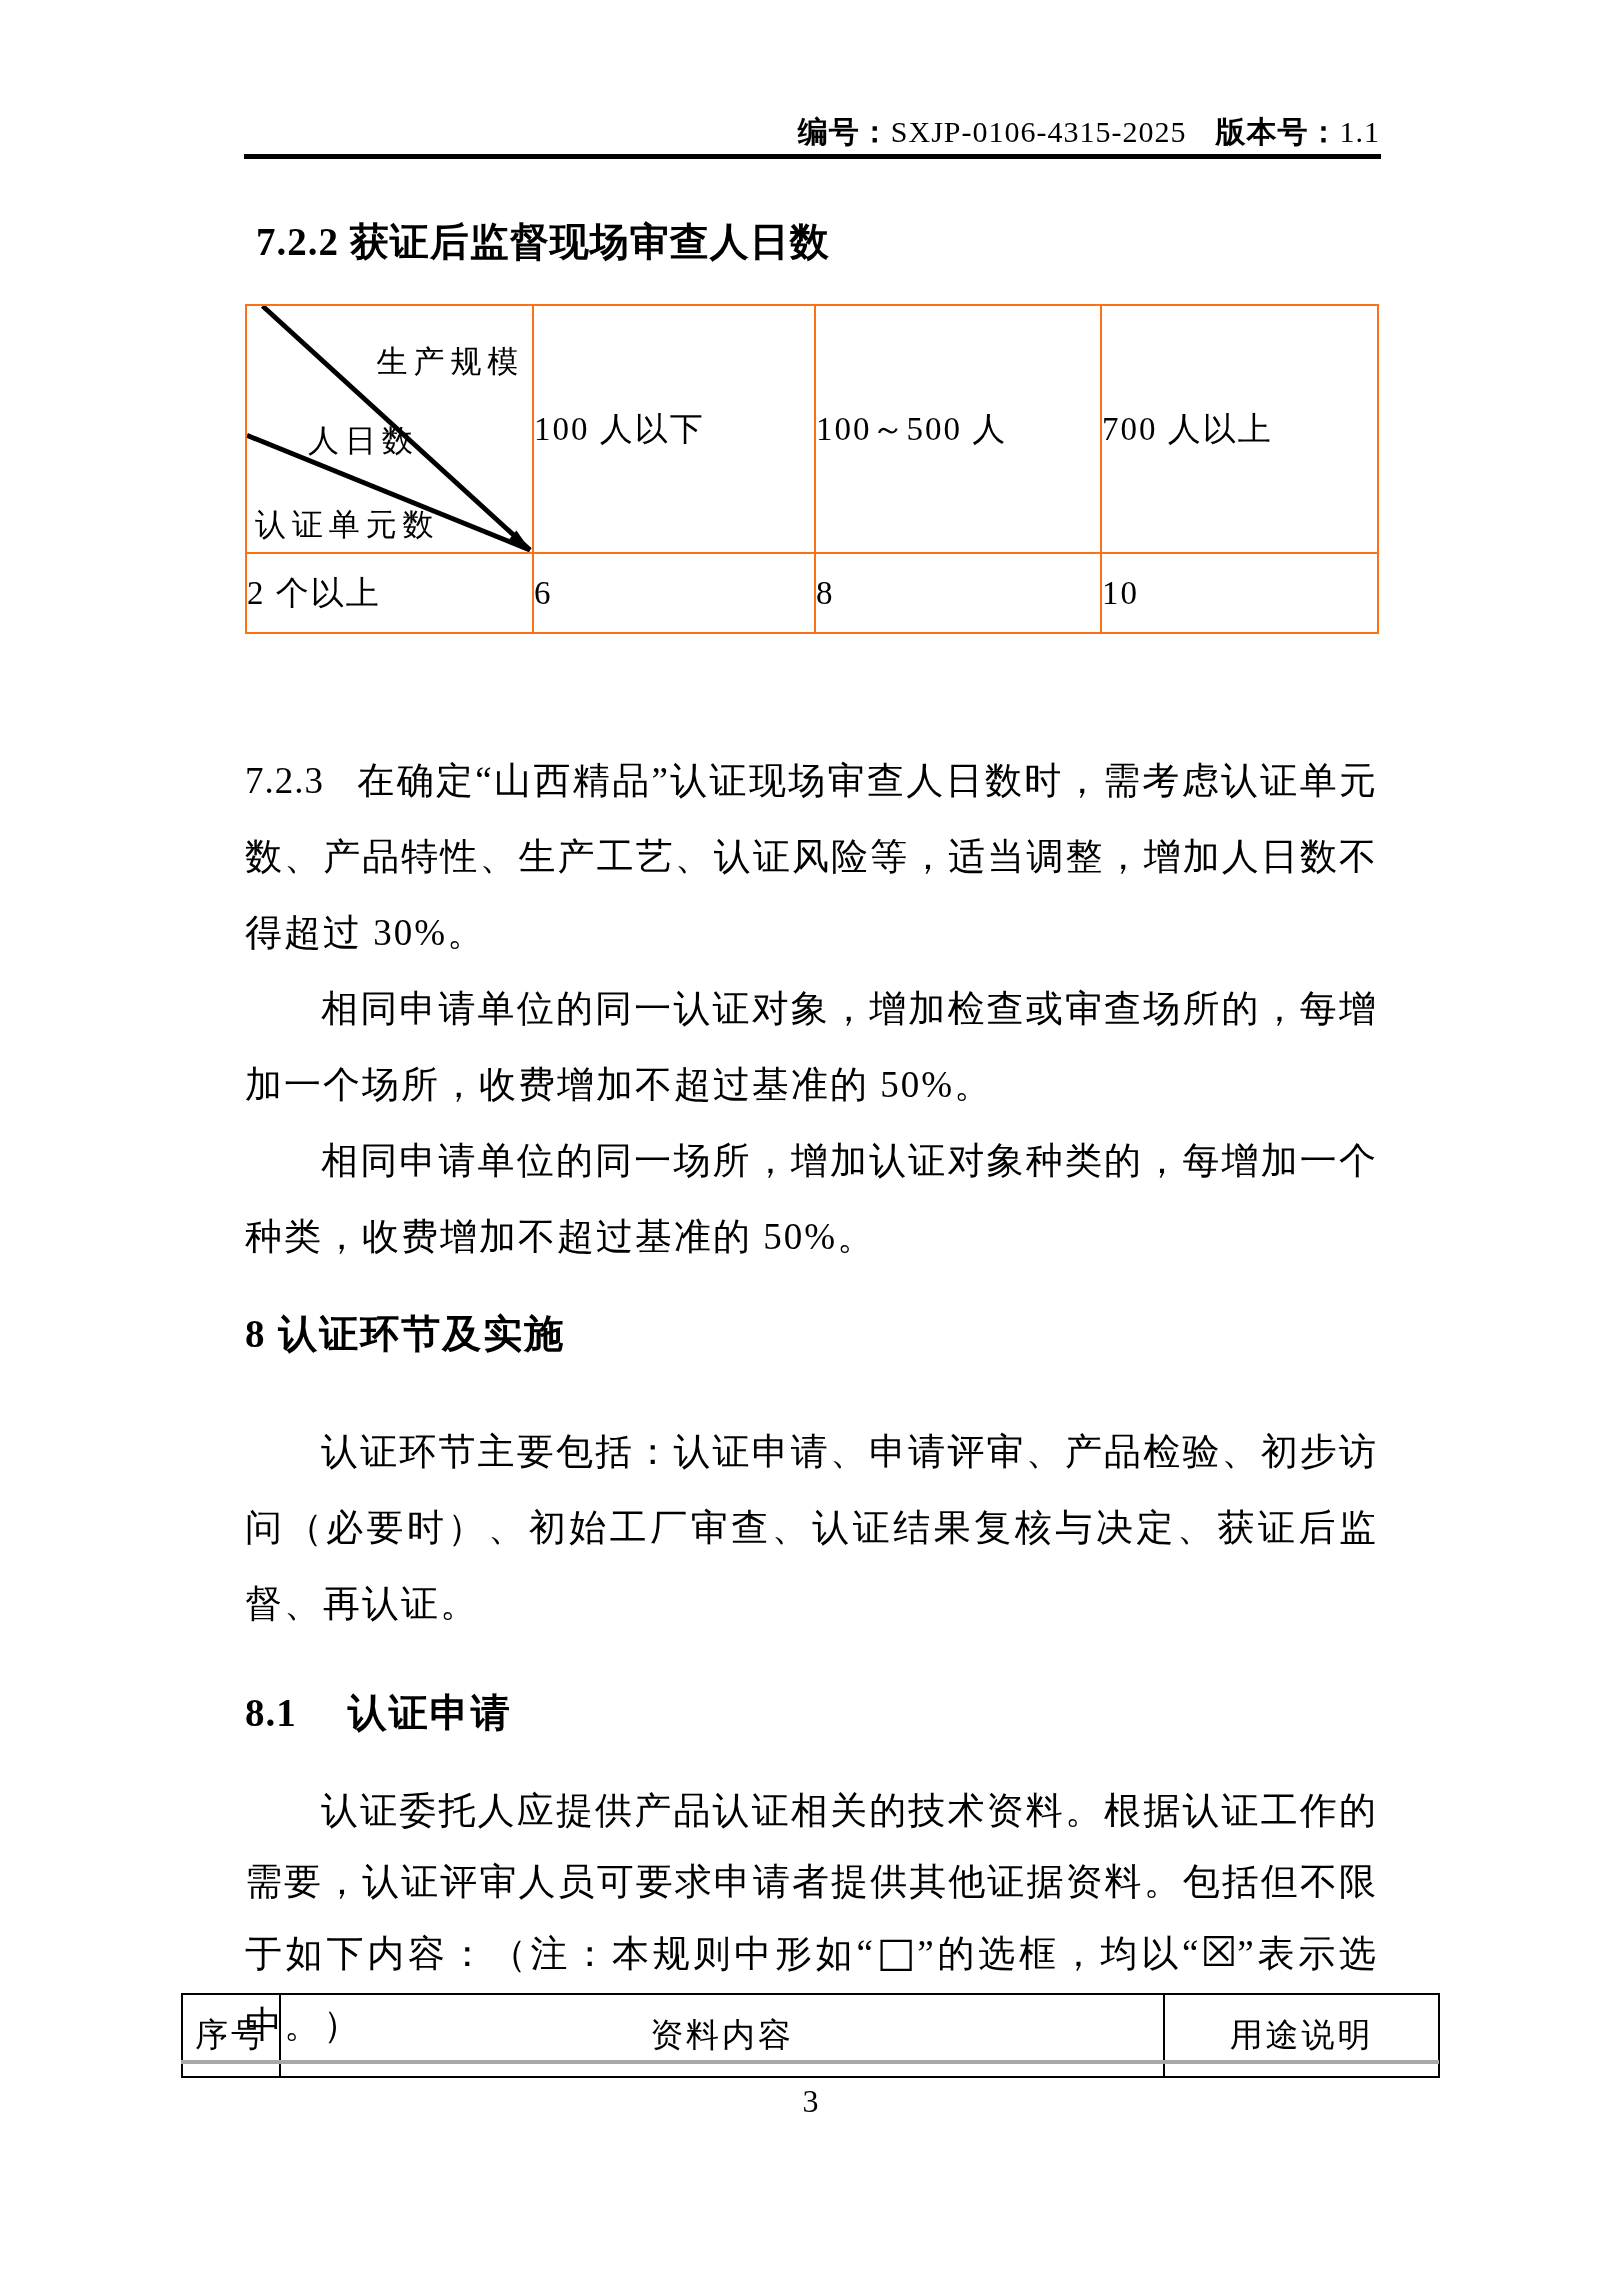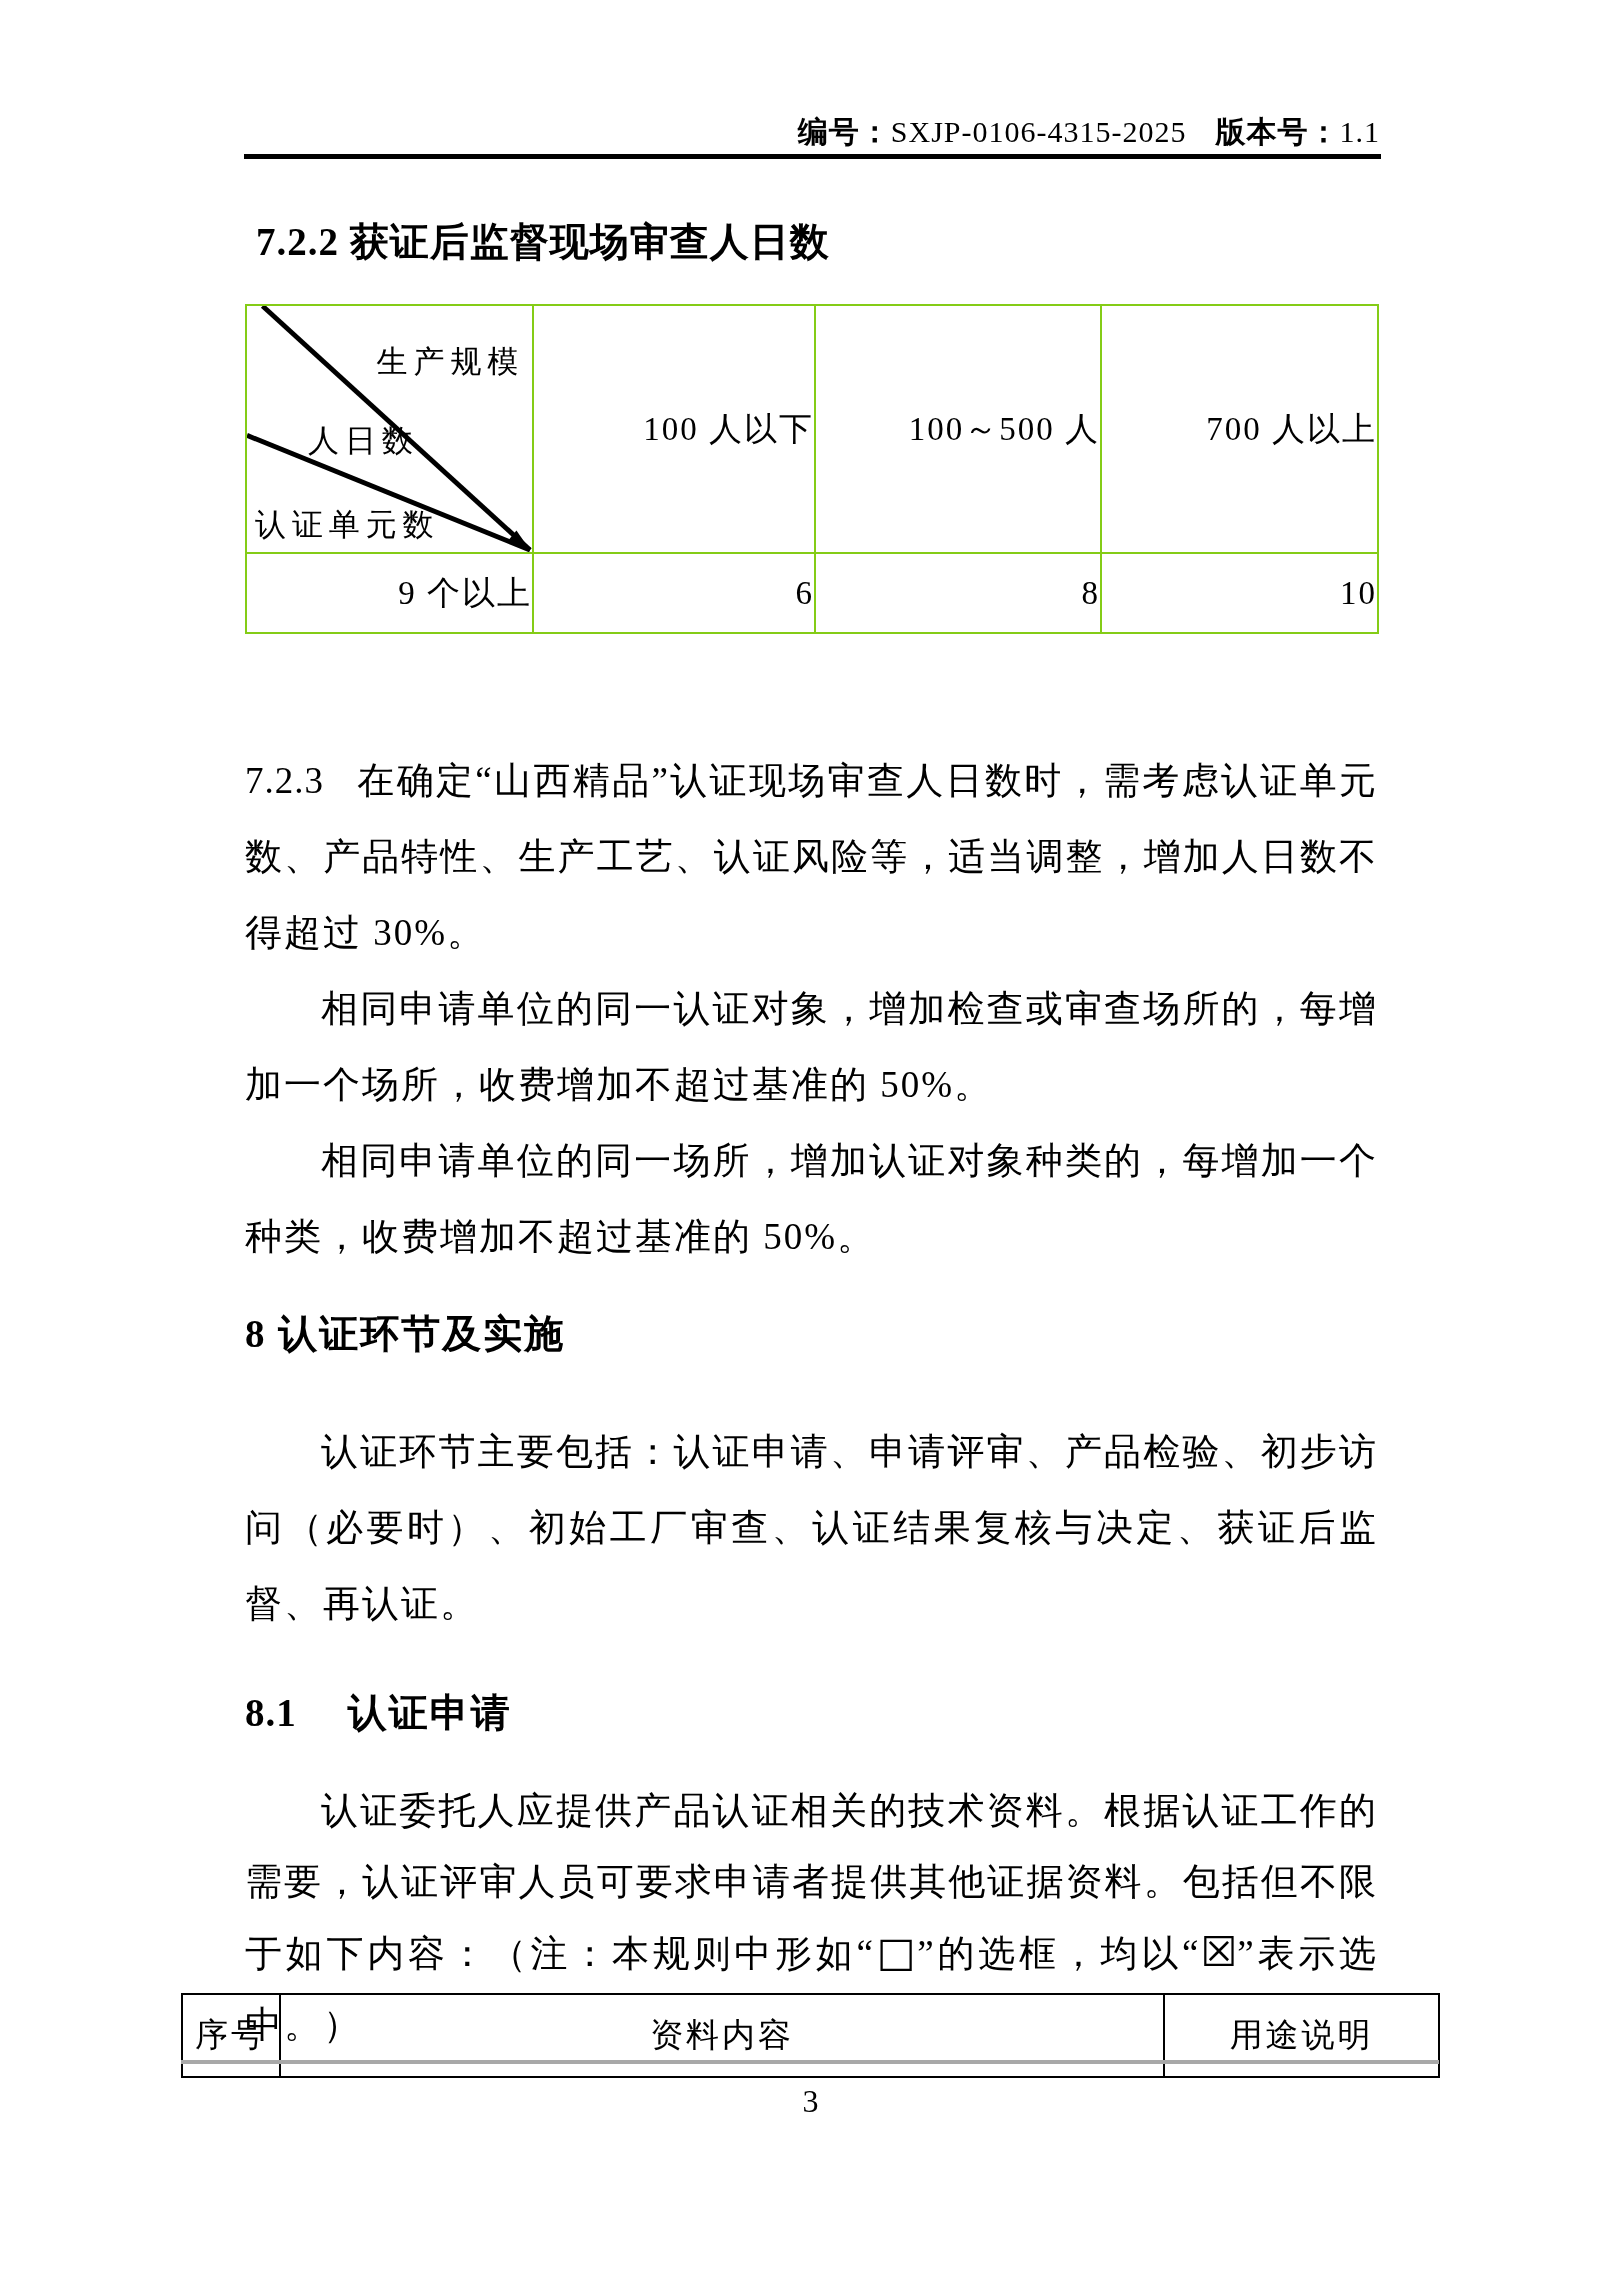--- a/index.html
+++ b/index.html
@@ -20,21 +20,21 @@
     position:absolute; left:244px; top:154px; width:1137px; height:4.9px; background:#000;
   }
   
   .h-722 { position:absolute; left:245px; top:218px; font-size:39px; font-weight:bold; line-height:47px; letter-spacing:1px;margin-left:11px; }
   
   .audit-table {
     position:absolute; left:245px; top:304px;
     border-collapse:collapse; table-layout:fixed; width:1133px;
   }
   .audit-table td {
-    border:2px solid #84cc16; text-align:right; vertical-align:middle;
+    border:2px solid #f97316; text-align:left; vertical-align:middle;
     font-size:33px; padding:0; letter-spacing:2px;
   }
   .audit-table tr.hdr td { height:246px; }
   .audit-table tr.data td { height:78px; }
   .diag-cell { position:relative; padding:0; }
   .diag-cell svg { position:absolute; left:0; top:0; width:100%; height:100%; display:block; }
   .diag-label { position:absolute; font-size:31px; letter-spacing:5.9px; white-space:nowrap; }
   .diag-top    { top:35px;  right:7.8px;  }
   .diag-mid    { top:114px; left:61px;  }
   .diag-bottom { top:198px; left:8px;  }
@@ -102,21 +102,21 @@
         </svg>
         <span class="diag-label diag-top">生产规模</span>
         <span class="diag-label diag-mid">人日数</span>
         <span class="diag-label diag-bottom">认证单元数</span>
       </td>
       <td>100 人以下</td>
       <td>100～500 人</td>
       <td>700 人以上</td>
     </tr>
     <tr class="data">
-      <td>9 个以上</td>
+      <td>2 个以上</td>
       <td>6</td>
       <td>8</td>
       <td>10</td>
     </tr>
   </tbody>
     </table>
 
   <div class="flow">
 
     <p class="para"><span class="num-bold">7.2.3</span><span>在确定“山西精品”认证现场审查人日数时，需考虑认证单元数、产品特性、生产工艺、认证风险等，适当调整，增加人日数不得超过 30%。</span></p>

